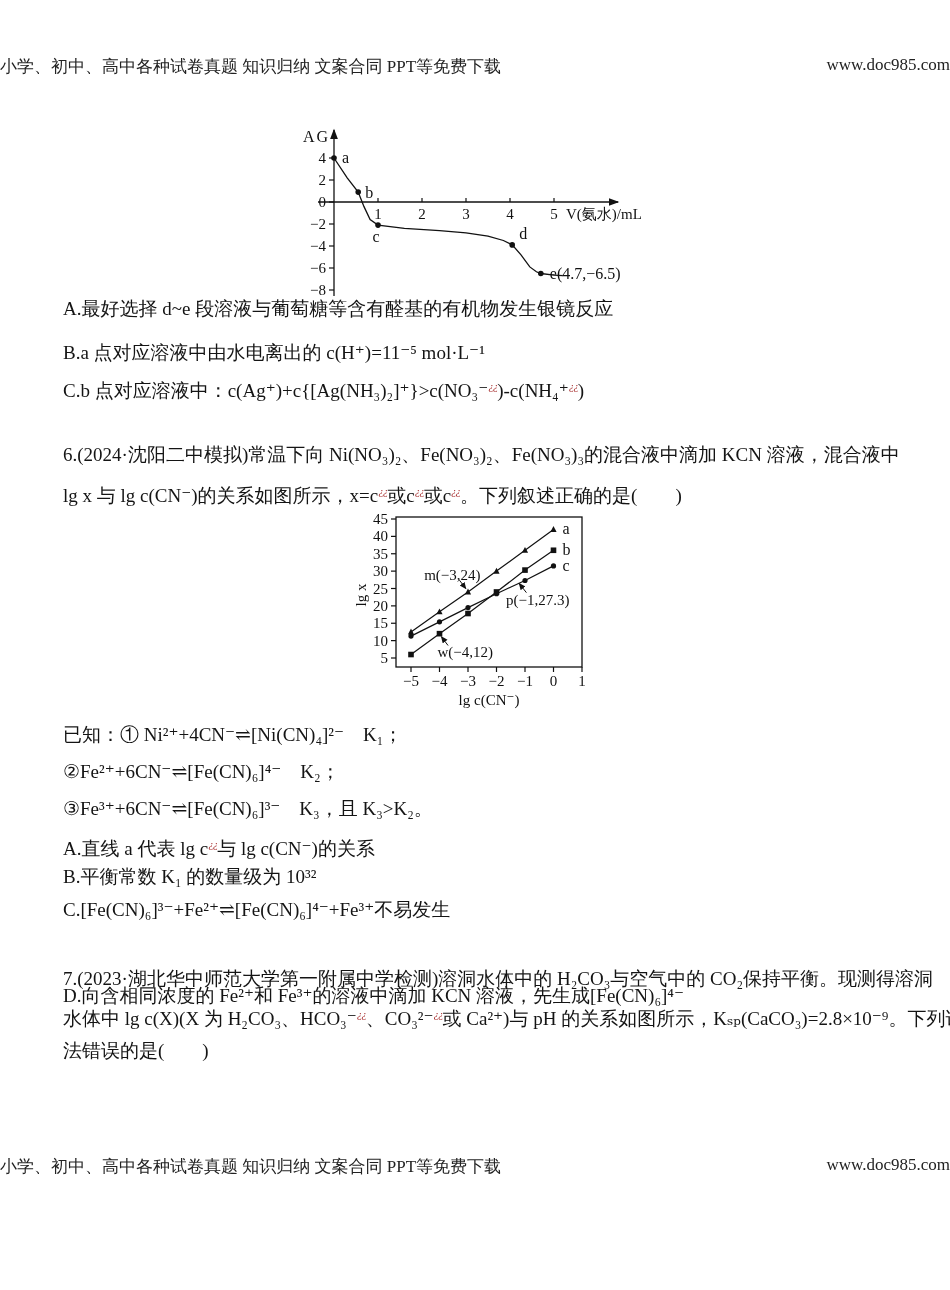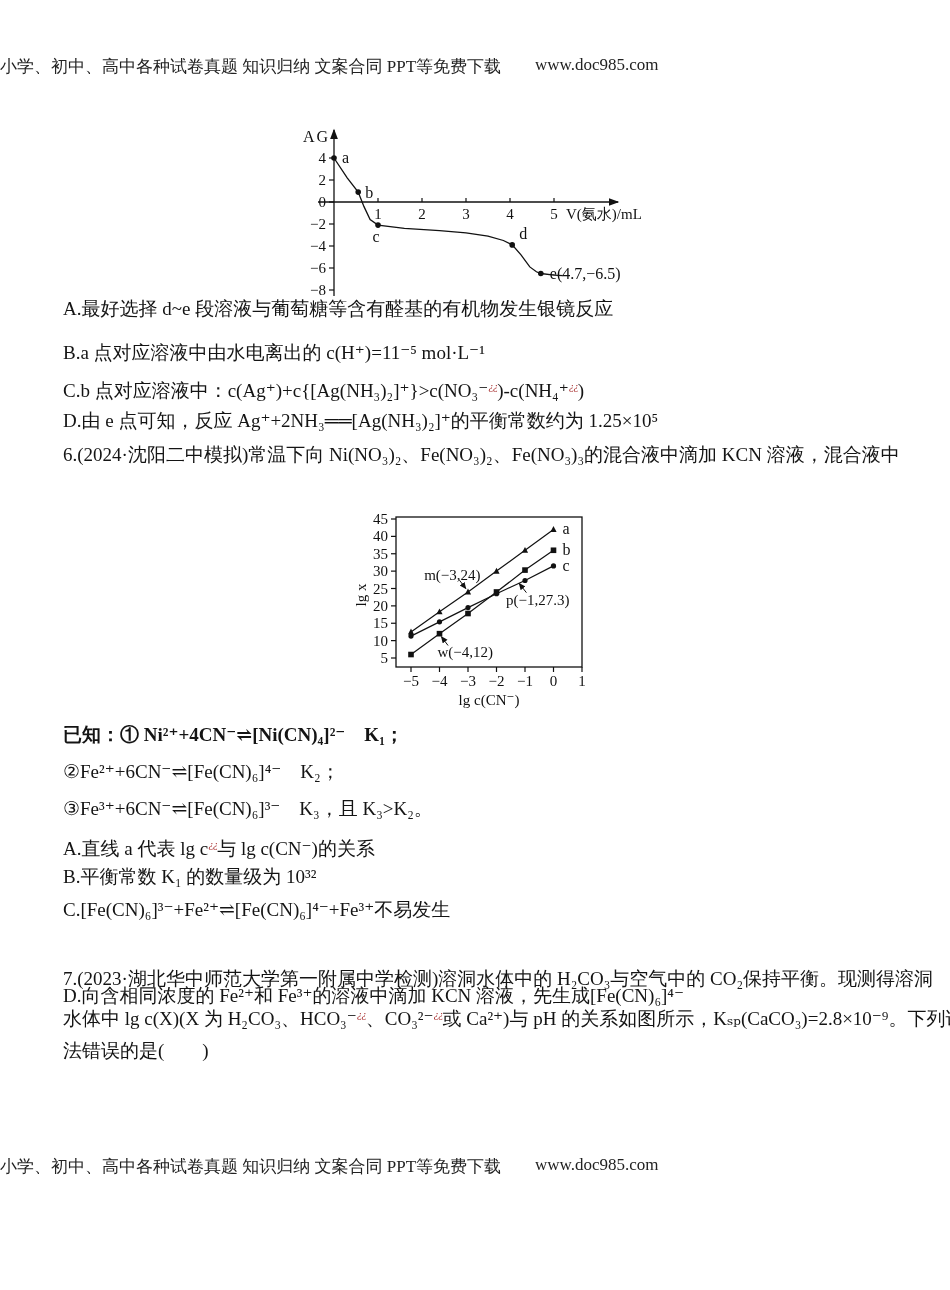--- a/index.html
+++ b/index.html
@@ -1,18 +1,18 @@
 <!DOCTYPE html>
 <html><head>
 <meta charset="utf-8">
 <style>
   html,body{margin:0;padding:0;background:#fff;}
   .page{position:relative;width:950px;height:1290px;background:#ffffff;overflow:hidden;
         font-family:"Liberation Serif","DejaVu Serif",serif;color:#141414;}
-  .bar{position:absolute;left:0;width:100%;display:flex;justify-content:flex-start;gap:34px;
+  .bar{position:absolute;left:0;width:100%;display:flex;justify-content:space-between;gap:34px;
        font-size:17px;color:#222;}
   .tline{position:absolute;left:63px;font-size:19px;line-height:26px;white-space:nowrap;}
   .qm{color:#a52a2a;font-style:italic;font-size:11px;vertical-align:super;letter-spacing:-1px;}
   .chartbox{position:absolute;}
   svg text{font-family:"Liberation Serif","DejaVu Serif",serif;fill:#111;}
 </style>
 </head>
 <body>
 
 <div class="page">
@@ -67,23 +67,23 @@
         <circle cx="234.2" cy="132.9" r="2.8" fill="#111"></circle>
         <text x="241.2" y="126.9" font-size="16" text-anchor="start">d</text>
         <circle cx="262.8" cy="161.5" r="2.8" fill="#111"></circle>
         <text x="271.8" y="166.5" font-size="16" text-anchor="start">e(4.7,−6.5)</text>
       </svg>
   </div>
 
   <div class="tline rich" style="top:296px;">A.最好选择 d~e 段溶液与葡萄糖等含有醛基的有机物发生银镜反应</div>
   <div class="tline rich" style="top:340px;">B.a 点对应溶液中由水电离出的 c(H⁺)=11⁻⁵ mol·L⁻¹</div>
   <div class="tline rich" style="top:373px;">C.b 点对应溶液中：c(Ag⁺)+c{[Ag(NH₃)₂]⁺}&gt;c(NO₃⁻<i class="qm">¿¿</i>)-c(NH₄⁺<i class="qm">¿¿</i>)</div>
-  <div class="tline rich" style="top:408px;">D.由 e 点可知，反应 Ag⁺+2NH₃══[Ag(NH₃)₂]⁺的平衡常数约为 1.25×10⁵</div>
 
   <div class="tline rich" style="top:442px;">6.(2024·沈阳二中模拟)常温下向 Ni(NO₃)₂、Fe(NO₃)₂、Fe(NO₃)₃的混合液中滴加 KCN 溶液，混合液中</div>
+  <div class="tline rich" style="top:478px;">lg x 与 lg c(CN⁻)的关系如图所示，x=c<i class="qm">¿¿</i>或c<i class="qm">¿¿</i>或c<i class="qm">¿¿</i>。下列叙述正确的是(　　)</div>
 
   <div class="chartbox" style="left:350px;top:503px;">
     <svg id="chart2" width="300" height="212">
       <defs>
         <marker id="arr2" markerWidth="9" markerHeight="8" refX="6" refY="3" orient="auto">
           <path d="M0,0 L7,3 L0,6 Z" fill="#111"></path>
         </marker>
       </defs>
     <rect x="46" y="14" width="186" height="150" fill="none" stroke="#111" stroke-width="1.3"></rect>
         <line x1="41" y1="155" x2="46" y2="155" stroke="#111" stroke-width="1.2"></line>
@@ -146,21 +146,21 @@
         <text x="212.5" y="67.9125" font-size="16">c</text>
         <text x="102.325" y="76.6" font-size="15" text-anchor="middle">m(−3,24)</text>
         <line x1="109.45" y1="77.16" x2="115.72" y2="85.5" stroke="#111" stroke-width="1" marker-end="url(#arr2)"></line>
         <text x="187.825" y="102.315" font-size="15" text-anchor="middle">p(−1,27.3)</text>
         <line x1="176.425" y1="89.67" x2="169.3" y2="80.635" stroke="#111" stroke-width="1" marker-end="url(#arr2)"></line>
         <text x="115.15" y="154.44" font-size="15" text-anchor="middle">w(−4,12)</text>
         <line x1="98.05" y1="142.49" x2="91.49499999999999" y2="133.8025" stroke="#111" stroke-width="1" marker-end="url(#arr2)"></line>
       </svg>
   </div>
 
-  <div class="tline rich" style="top:722px;font-weight:bold;">已知：① Ni²⁺+4CN⁻⇌[Ni(CN)₄]²⁻　K₁；</div>
+  <div class="tline rich" style="top:722px;">已知：① Ni²⁺+4CN⁻⇌[Ni(CN)₄]²⁻　K₁；</div>
   <div class="tline rich" style="top:759px;">②Fe²⁺+6CN⁻⇌[Fe(CN)₆]⁴⁻　K₂；</div>
   <div class="tline rich" style="top:796px;">③Fe³⁺+6CN⁻⇌[Fe(CN)₆]³⁻　K₃，且 K₃&gt;K₂。</div>
 
   <div class="tline rich" style="top:831px;text-align:right;">A.直线 a 代表 lg c<i class="qm">¿¿</i>与 lg c(CN⁻)的关系</div>
   <div class="tline rich" style="top:864px;">B.平衡常数 K₁ 的数量级为 10³²</div>
   <div class="tline rich" style="top:897px;">C.[Fe(CN)₆]³⁻+Fe²⁺⇌[Fe(CN)₆]⁴⁻+Fe³⁺不易发生</div>
   <div class="tline rich" style="top:983px;">D.向含相同浓度的 Fe²⁺和 Fe³⁺的溶液中滴加 KCN 溶液，先生成[Fe(CN)₆]⁴⁻</div>
 
   <div class="tline rich" style="top:966px;">7.(2023·湖北华中师范大学第一附属中学检测)溶洞水体中的 H₂CO₃与空气中的 CO₂保持平衡。现测得溶洞</div>
   <div class="tline rich" style="top:1001px;">水体中 lg c(X)(X 为 H₂CO₃、HCO₃⁻<i class="qm">¿¿</i>、CO₃²⁻<i class="qm">¿¿</i>或 Ca²⁺)与 pH 的关系如图所示，Kₛₚ(CaCO₃)=2.8×10⁻⁹。下列说</div>

